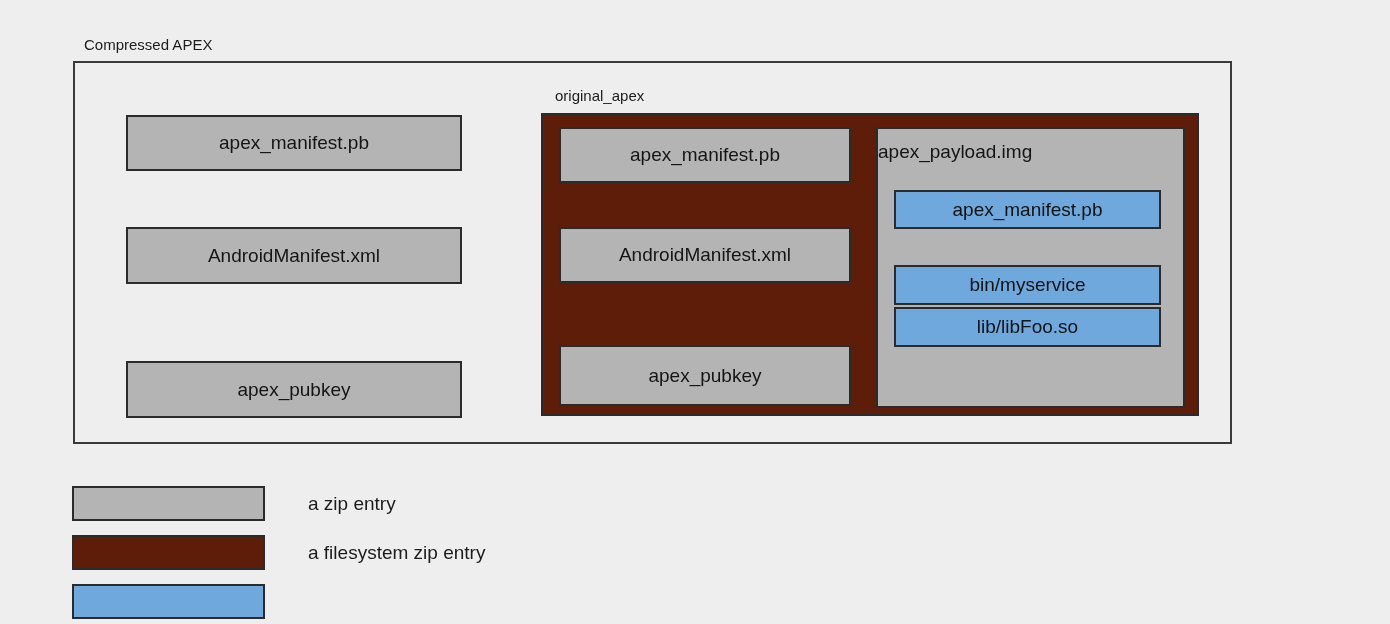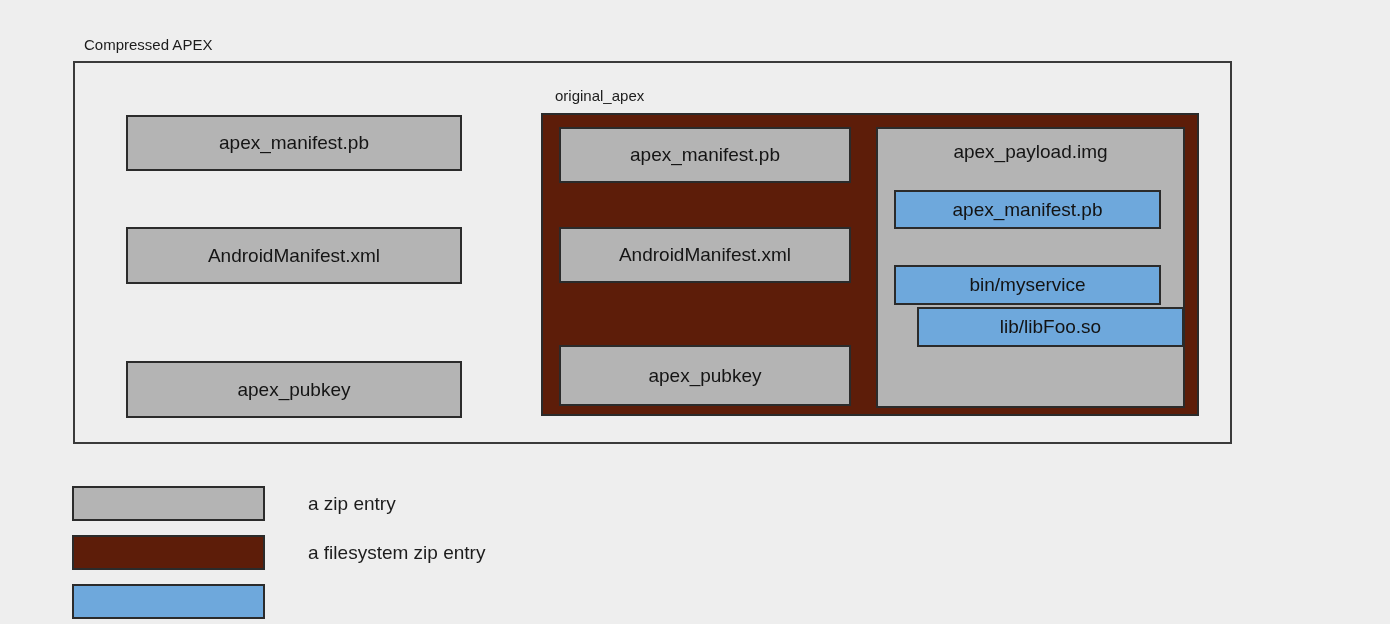--- a/index.html
+++ b/index.html
@@ -67,21 +67,21 @@
   
   .payload-box {
     background: #b4b4b4;
     border: 2px solid #2b2b2b;
   }
   .payload-title {
     position: absolute;
     left: 0;
     right: 0;
     top: 12px;
-    text-align: center;
+    text-align: left;
     font-size: 19px;
     color: #151515;
   }
 
   
   .legend-swatch {
     border: 2px solid #2b2b2b;
   }
   .legend-swatch.gray { background: #b4b4b4; }
   .legend-swatch.red  { background: #5d1d09; }
@@ -136,21 +136,21 @@
         <div class="payload-title">apex_payload.img</div>
 
         <div class="abs fs-file" style="left:16px; top:61px; width:267px; height:39px;">
           <span>apex_manifest.pb</span>
         </div>
 
         <div class="abs fs-file" style="left:16px; top:136px; width:267px; height:40px;">
           <span>bin/myservice</span>
         </div>
 
-        <div class="abs fs-file" style="left:16px; top:178px; width:267px; height:40px;margin-left:23px;">
+        <div class="abs fs-file" style="left:16px; top:178px; width:267px; height:40px;">
           <span>lib/libFoo.so</span>
         </div>
 
       </div>
 
     </div>
 
   </div>
 
   <div class="abs" style="left:0; top:7px; width:1390px; height:580px;">

